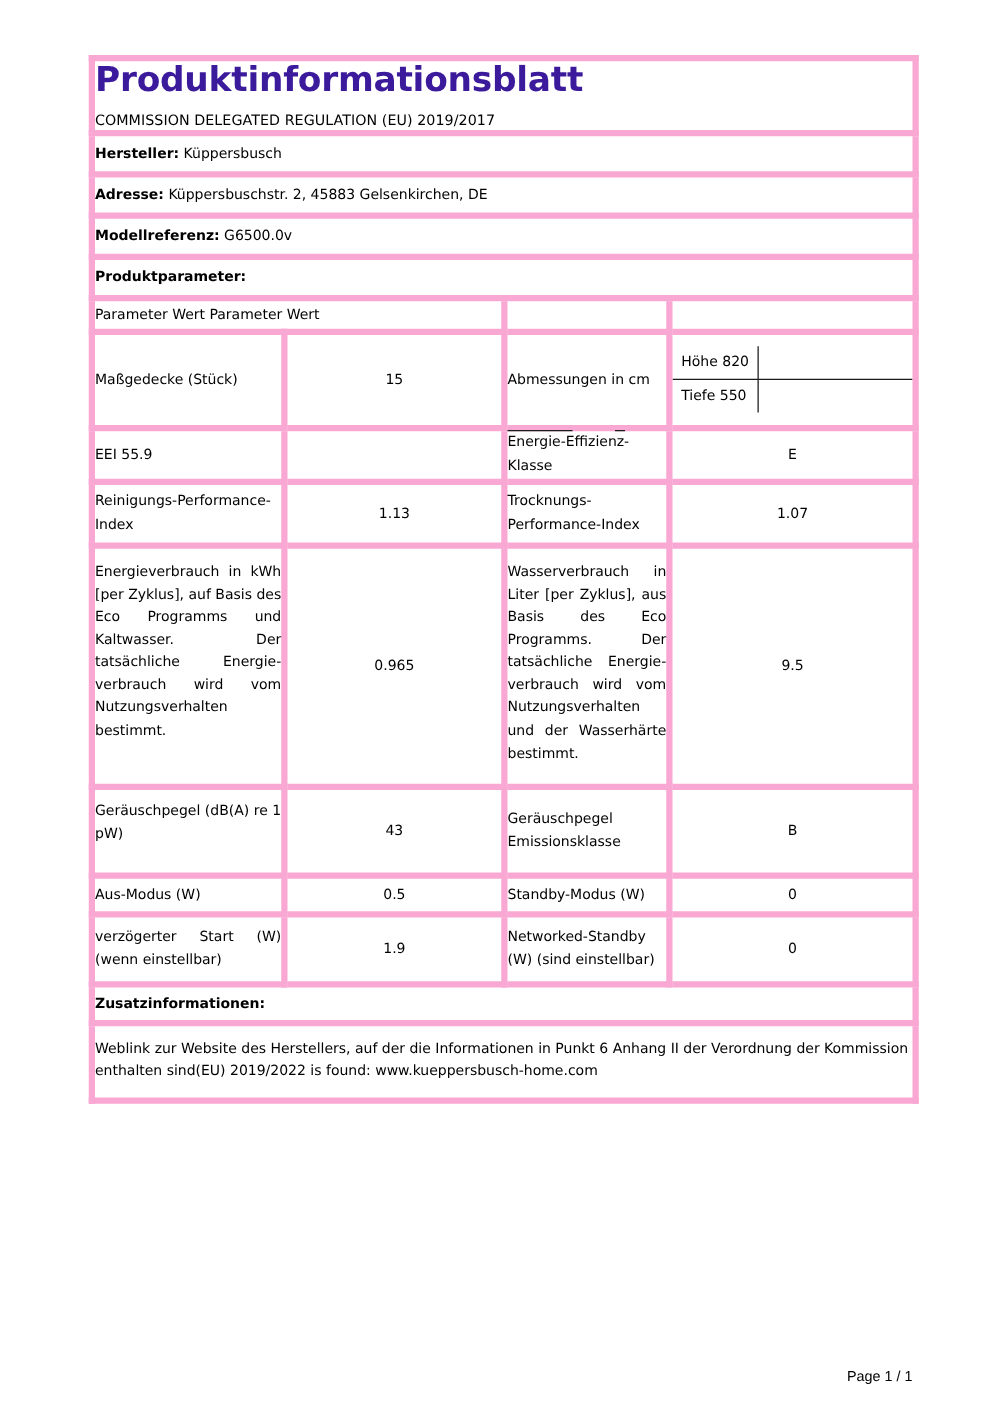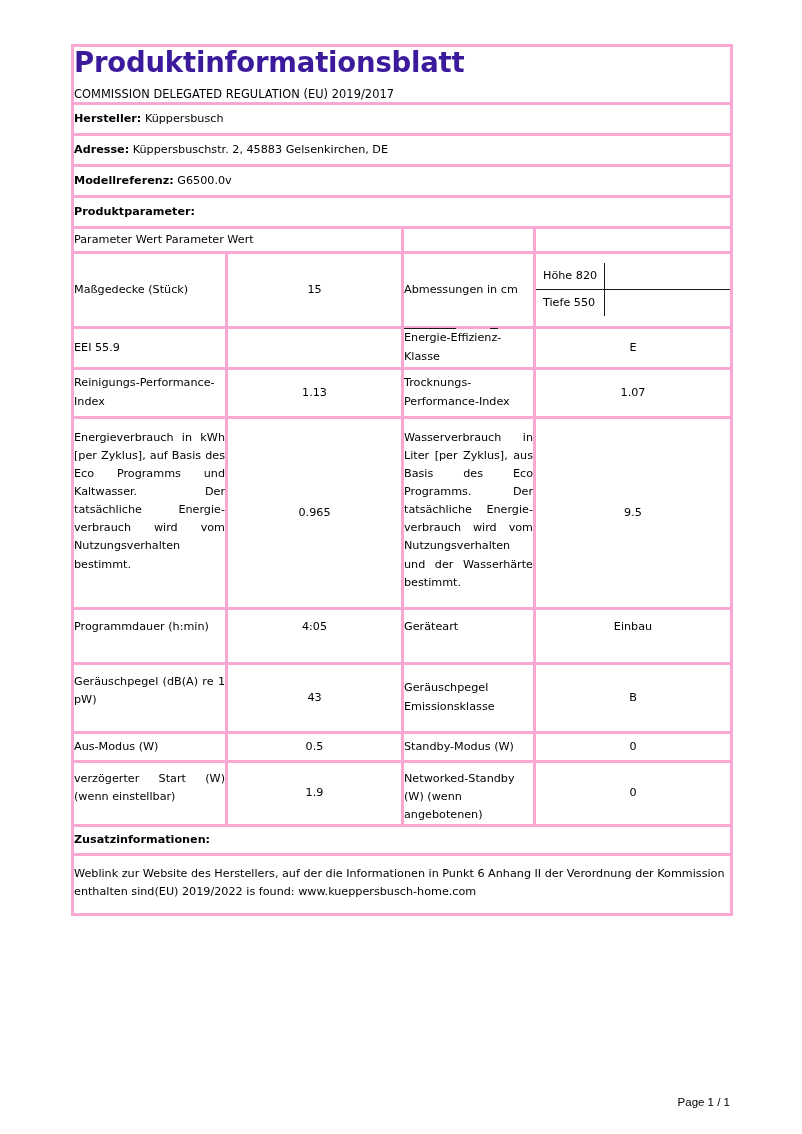--- a/index.html
+++ b/index.html
@@ -27,21 +27,21 @@
   
   .sheet {
     position: absolute;
     left: 71px;
     top: 44px;
     width: 659px;
     border-collapse: collapse;
     table-layout: fixed;
   }
   .sheet td {
-    border: 3px solid #f9a8d4;
+    border: 5px solid #f9a8d4;
     padding: 0;
     vertical-align: middle;
     font-size: 11.2px;
     line-height: 1.62;
     color: #000;
   }
 
   .pad { padding: 6px 9px 6px 9px; }
 
   .center { text-align: center; }
@@ -214,45 +214,39 @@
         <td class="pad center">1.07</td>
       </tr>
 
       <tr>
         <td class="pad justify" style="height:178px; vertical-align:top; padding-top:10px;">Energieverbrauch in kWh [per Zyklus], auf Basis des Eco Programms und Kaltwasser. Der tatsächliche Energie-verbrauch wird vom Nutzungsverhalten bestimmt.</td>
         <td class="pad center">0.965</td>
         <td class="pad justify" style="vertical-align:top; padding-top:10px;">Wasserverbrauch in Liter [per Zyklus], aus Basis des Eco Programms. Der tatsächliche Energie-verbrauch wird vom Nutzungsverhalten und der Wasserhärte bestimmt.</td>
         <td class="pad center">9.5</td>
       </tr>
 
-      <tr>
-        <td class="pad" style="height:44px; vertical-align:top; padding-top:8px;">Programmdauer (h:min)</td>
-        <td class="pad center" style="vertical-align:top; padding-top:8px;">4:05</td>
-        <td class="pad" style="vertical-align:top; padding-top:8px;">Geräteart</td>
-        <td class="pad center" style="vertical-align:top; padding-top:8px;">Einbau</td>
-      </tr>
 
       <tr>
         <td class="pad justify" style="height:58px; vertical-align:top; padding-top:8px;">Geräuschpegel (dB(A) re 1 pW)</td>
         <td class="pad center">43</td>
         <td class="pad">Geräuschpegel Emissionsklasse</td>
         <td class="pad center">B</td>
       </tr>
 
       <tr>
         <td class="pad" style="height:26px;">Aus-Modus (W)</td>
         <td class="pad center">0.5</td>
         <td class="pad">Standby-Modus (W)</td>
         <td class="pad center">0</td>
       </tr>
 
       <tr>
         <td class="pad justify" style="height:44px; vertical-align:top; padding-top:7px;">verzögerter Start (W) (wenn einstellbar)</td>
         <td class="pad center">1.9</td>
-        <td class="pad" style="vertical-align:top; padding-top:7px;">Networked-Standby (W) (wenn angebotenen)</td>
+        <td class="pad" style="vertical-align:top; padding-top:7px;">Networked-Standby (W) (sind einstellbar)</td>
         <td class="pad center">0</td>
       </tr>
 
 
       <tr>
         <td colspan="4" class="pad bold" style="height:26px;">Zusatzinformationen:</td>
       </tr>
 
       <tr>
         <td colspan="4" class="pad" style="height:48px; vertical-align:top; padding-top:9px;">Weblink zur Website des Herstellers, auf der die Informationen in Punkt 6 Anhang II der Verordnung der Kommission enthalten sind(EU) 2019/2022 is found:   www.kueppersbusch-home.com</td>

